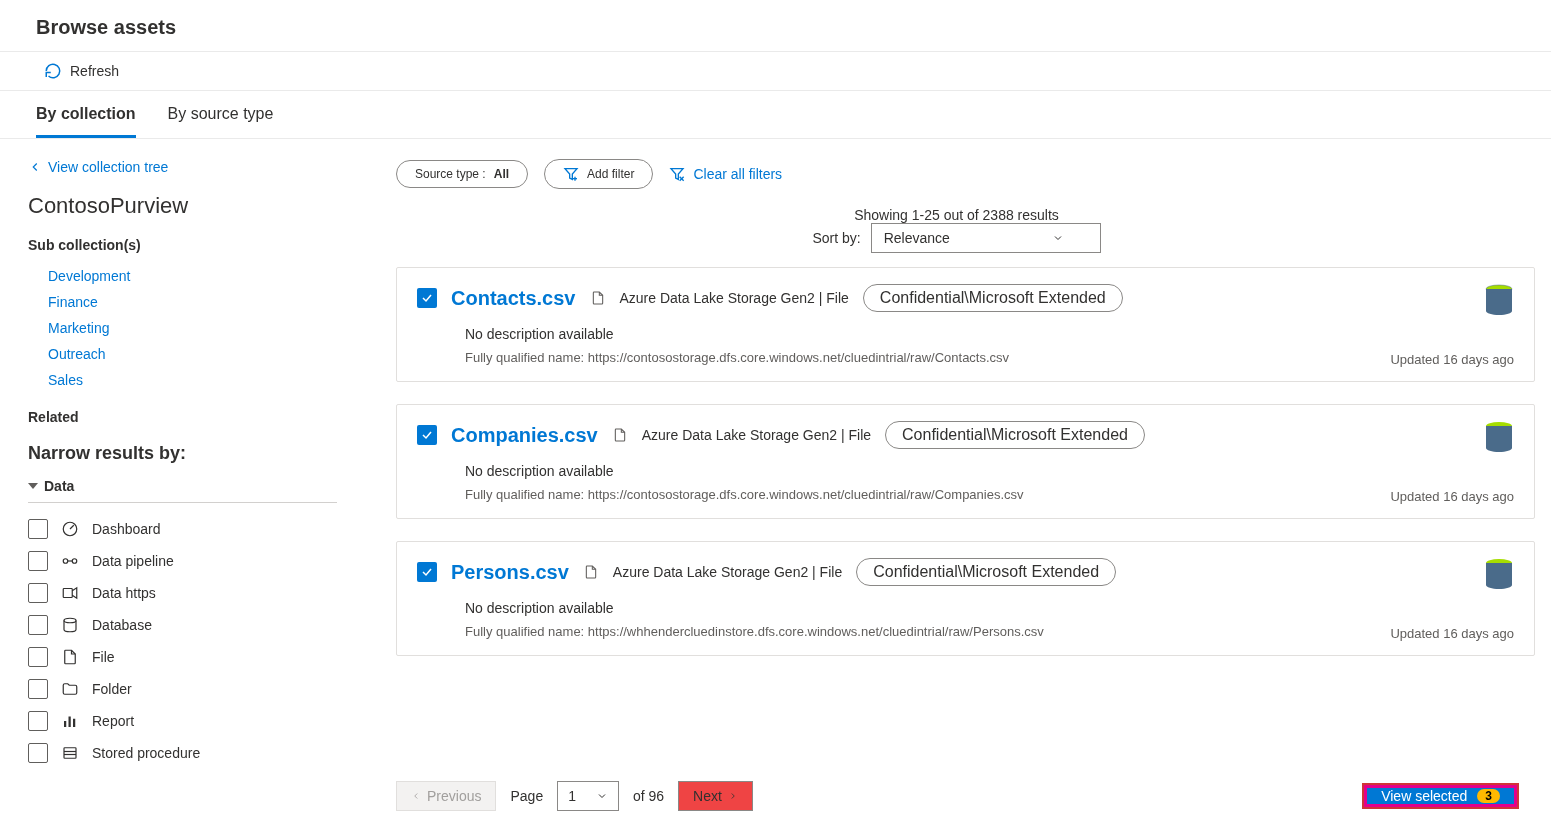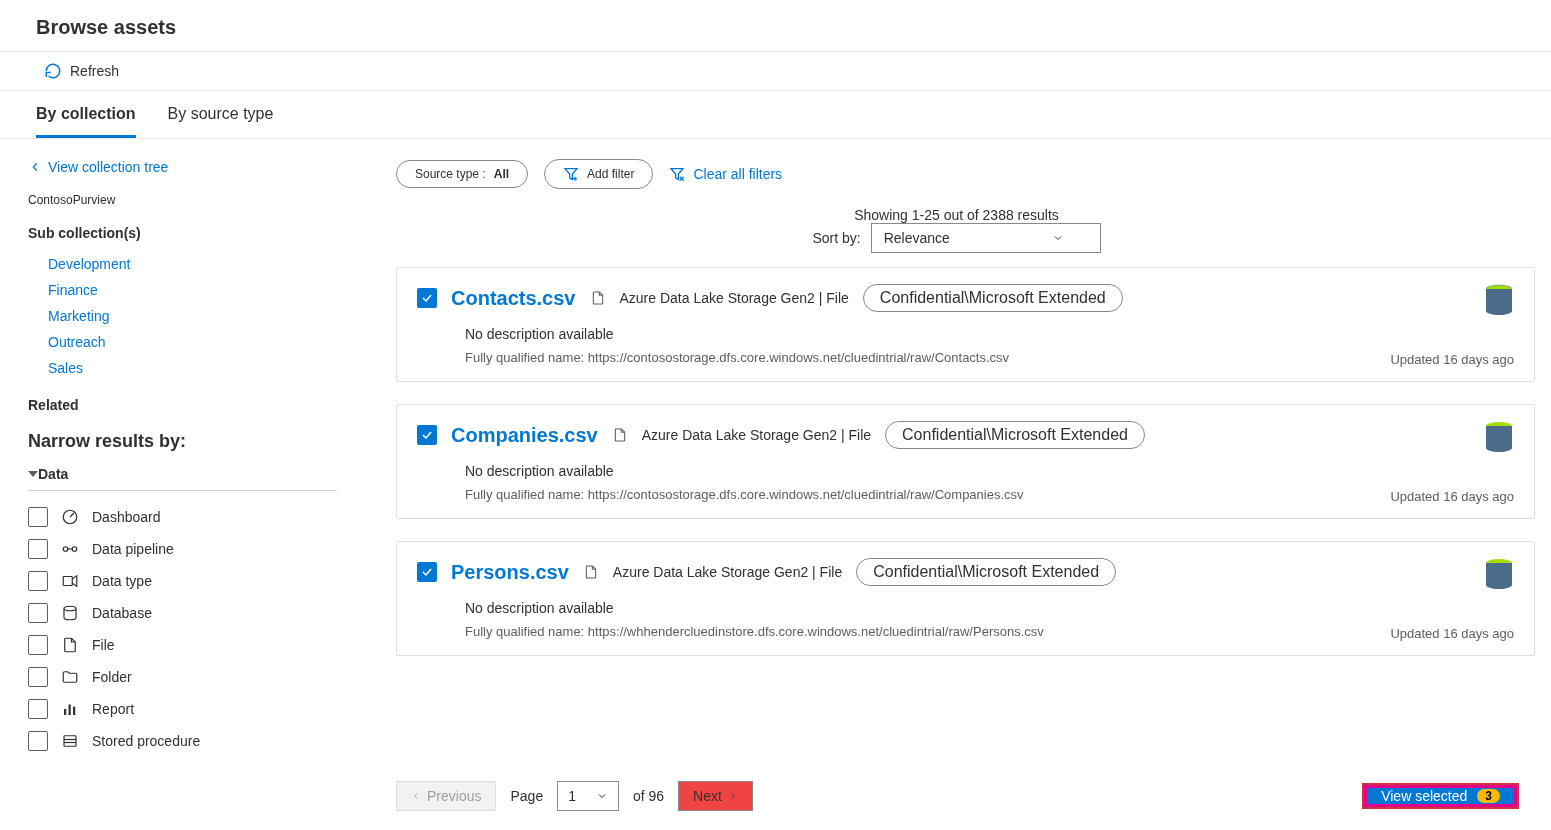--- a/index.html
+++ b/index.html
@@ -17,27 +17,27 @@
 .tab.active { font-weight: 600; border-bottom-color: #0078d4; }
 
 .body { display: flex; height: calc(830px - 48px - 44px - 52px); }
 
 
 .sidebar { width: 362px; padding: 20px 24px 20px 28px; overflow-y: auto; border-right: 1px solid transparent; position: relative; }
 .sidebar::-webkit-scrollbar { width: 12px; }
 .sidebar::-webkit-scrollbar-thumb { background: #c8c6c4; border-radius: 6px; }
 .sidebar::-webkit-scrollbar-track { background: #f3f2f1; }
 .view-tree { display: flex; align-items: center; gap: 6px; color: #0078d4; font-size: 14px; cursor: pointer; margin-bottom: 18px; }
-.collection-name { font-size: 12px; font-weight: 400; margin-bottom: 18px; }
+.collection-name { font-size: 22px; font-weight: 400; margin-bottom: 18px; }
 .sub-head { font-weight: 600; margin-bottom: 10px; }
 .sub-list { list-style: none; padding-left: 20px; }
 .sub-list li { color: #0078d4; padding: 5px 0; cursor: pointer; }
 .related-head { font-weight: 600; margin: 16px 0 18px; }
 .narrow-head { font-size: 18px; font-weight: 600; margin-bottom: 14px; }
-.facet-group-head { display: flex; align-items: center; font-weight: 600; border-bottom: 1px solid #d2d0ce; padding-bottom: 8px; margin-bottom: 10px; }
+.facet-group-head { display: flex; align-items: center; gap: 6px; font-weight: 600; border-bottom: 1px solid #d2d0ce; padding-bottom: 8px; margin-bottom: 10px; }
 .facet-list { list-style: none; }
 .facet-list li { display: flex; align-items: center; gap: 12px; padding: 6px 0; cursor: pointer; }
 .facet-list input[type=checkbox] { width: 20px; height: 20px; border: 1px solid #605e5c; border-radius: 2px; appearance: none; cursor: pointer; }
 .facet-icon { width: 20px; display: flex; justify-content: center; color: #323130; }
 
 
 .main { flex: 1; display: flex; flex-direction: column; overflow: hidden; position: relative; }
 .filter-bar { display: flex; align-items: center; gap: 16px; padding: 20px 34px 12px; }
 .pill { border: 1px solid #8a8886; border-radius: 24px; padding: 6px 18px; display: flex; align-items: center; gap: 8px; cursor: pointer; font-size: 12px; }
 .pill .bold { font-weight: 600; }
@@ -144,21 +144,21 @@
             <span>Data pipeline</span>
           </li>
         <li>
             <input type="checkbox" style="">
             <span class="facet-icon">
               <svg width="18" height="18" viewBox="0 0 24 24" fill="none" stroke="currentColor" stroke-width="1.6">
                 <rect x="3" y="6" width="12" height="12" rx="1"></rect>
                 <path d="M15 9l6-4v14l-6-4"></path>
               </svg>
             </span>
-            <span>Data type</span>
+            <span>Data https</span>
           </li>
         <li>
             <input type="checkbox" style="">
             <span class="facet-icon">
               <svg width="18" height="18" viewBox="0 0 24 24" fill="none" stroke="currentColor" stroke-width="1.6">
                 <ellipse cx="12" cy="6" rx="8" ry="3"></ellipse>
                 <path d="M4 6v12c0 1.7 3.6 3 8 3s8-1.3 8-3V6"></path>
               </svg>
             </span>
             <span>Database</span>

